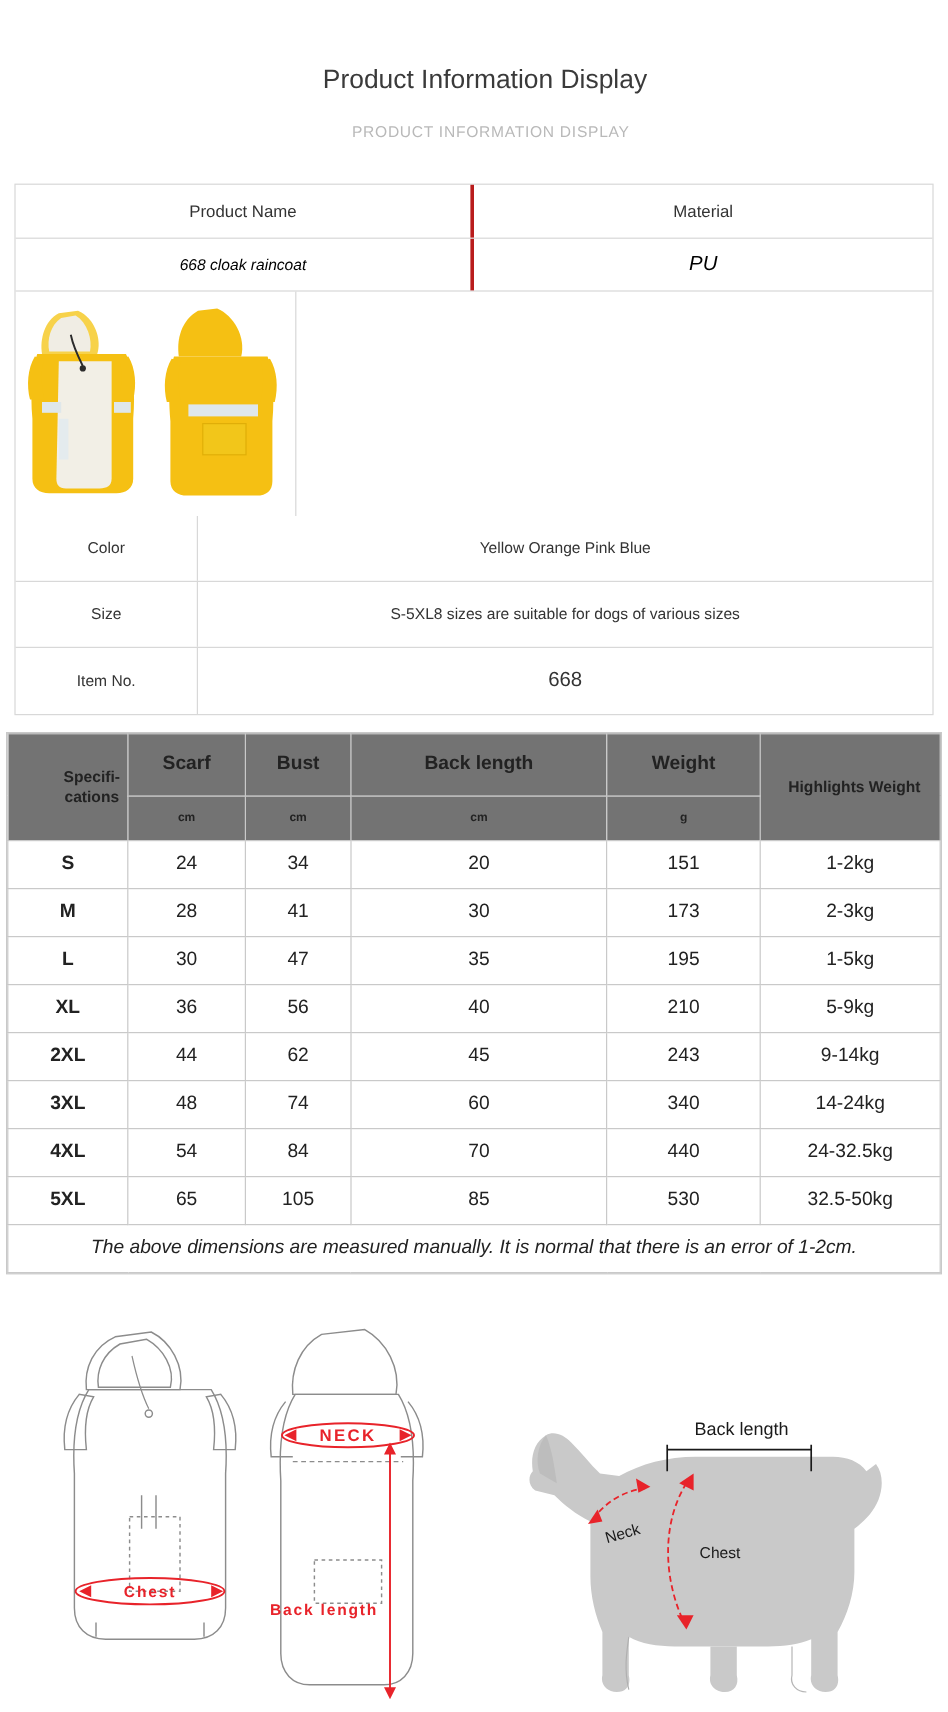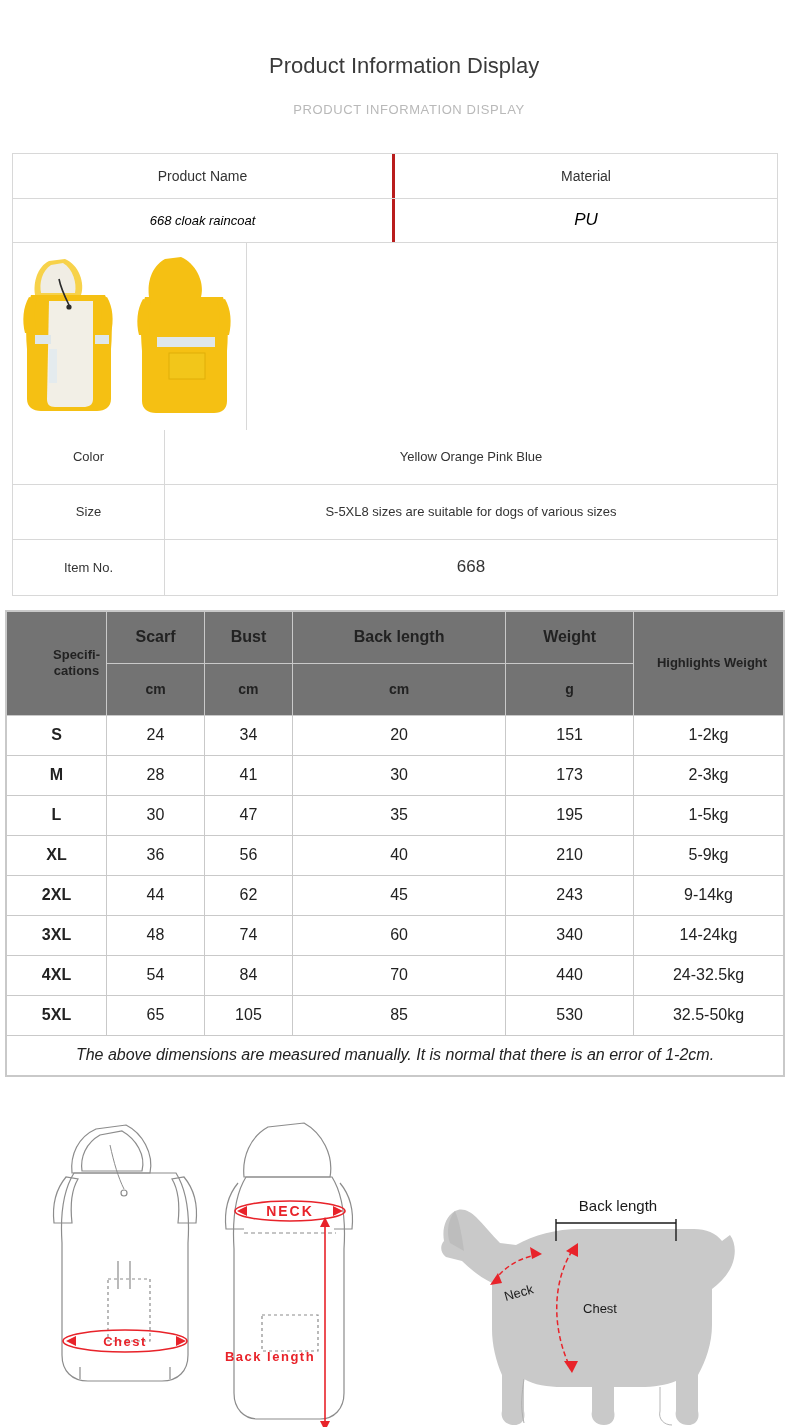--- a/index.html
+++ b/index.html
@@ -80,21 +80,21 @@
   
   .size-wrap { margin: 14px 5px 0 5px; border: 1px solid #c9c9c9; }
   table.size { width: 100%; border-collapse: collapse; }
   table.size th, table.size td {
     border: 1px solid #c9c9c9;
     text-align: center;
     color: #222;
   }
   table.size thead th { background: #737373; font-weight: 700; }
   th.h-top { height: 52px; font-size: 16px; }
-  th.h-unit { height: 52px; font-size: 14px; font-weight: bold; margin-top: 44px; }
+  th.h-unit { height: 37px; font-size: 10px; font-weight: bold; margin-top: 44px; }
   th.h-spec { font-size: 13px; line-height: 1.2; width: 100px; padding-left: 41px; }
   th.h-rec { font-size: 13px; line-height: 1.2; text-align: left; padding-left: 8px; width: 150px; }
   table.size tbody td { height: 40px; font-size: 16px; }
   td.sz { font-weight: bold; font-size: 15px; }
   td.rec { font-size: 13px; }
   .note-row td {
     height: 34px; font-size: 9px; color: #444; border: none; border-top: 1px solid #c9c9c9; font-style: italic;
   }
 
   

